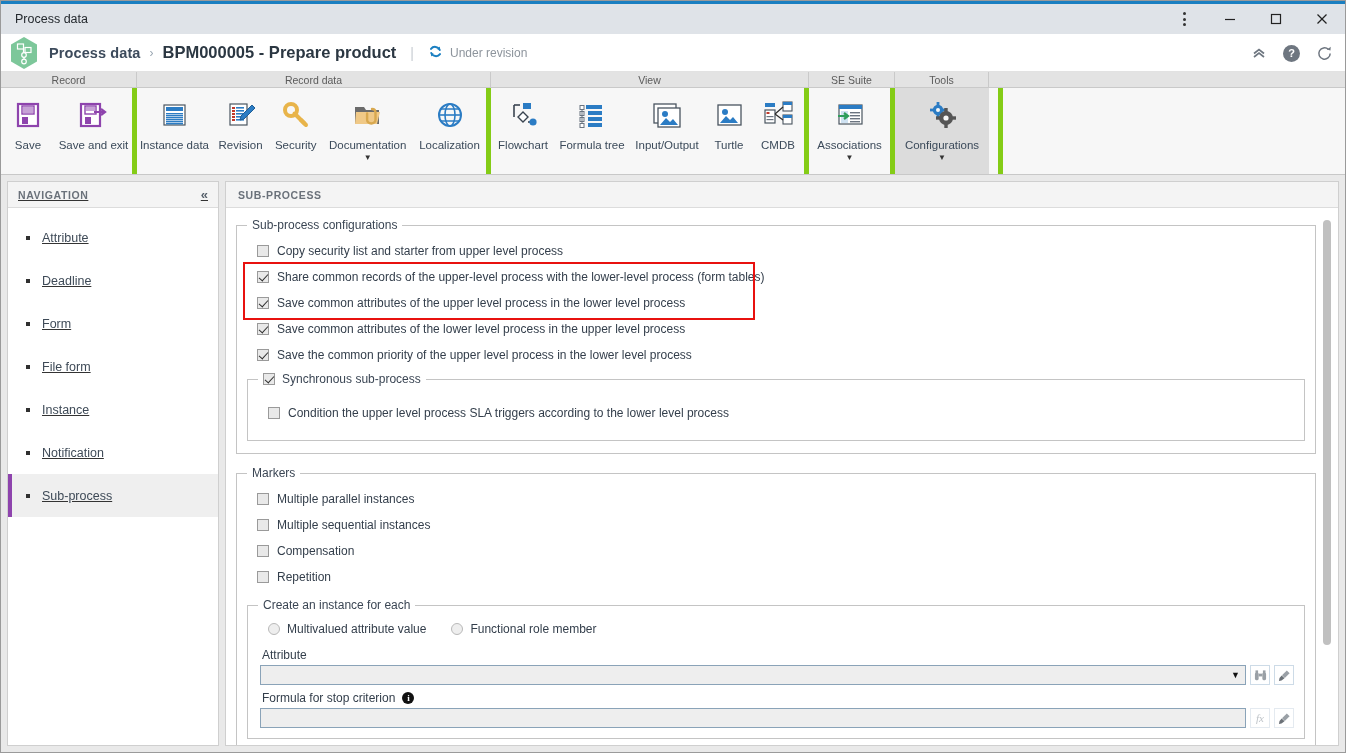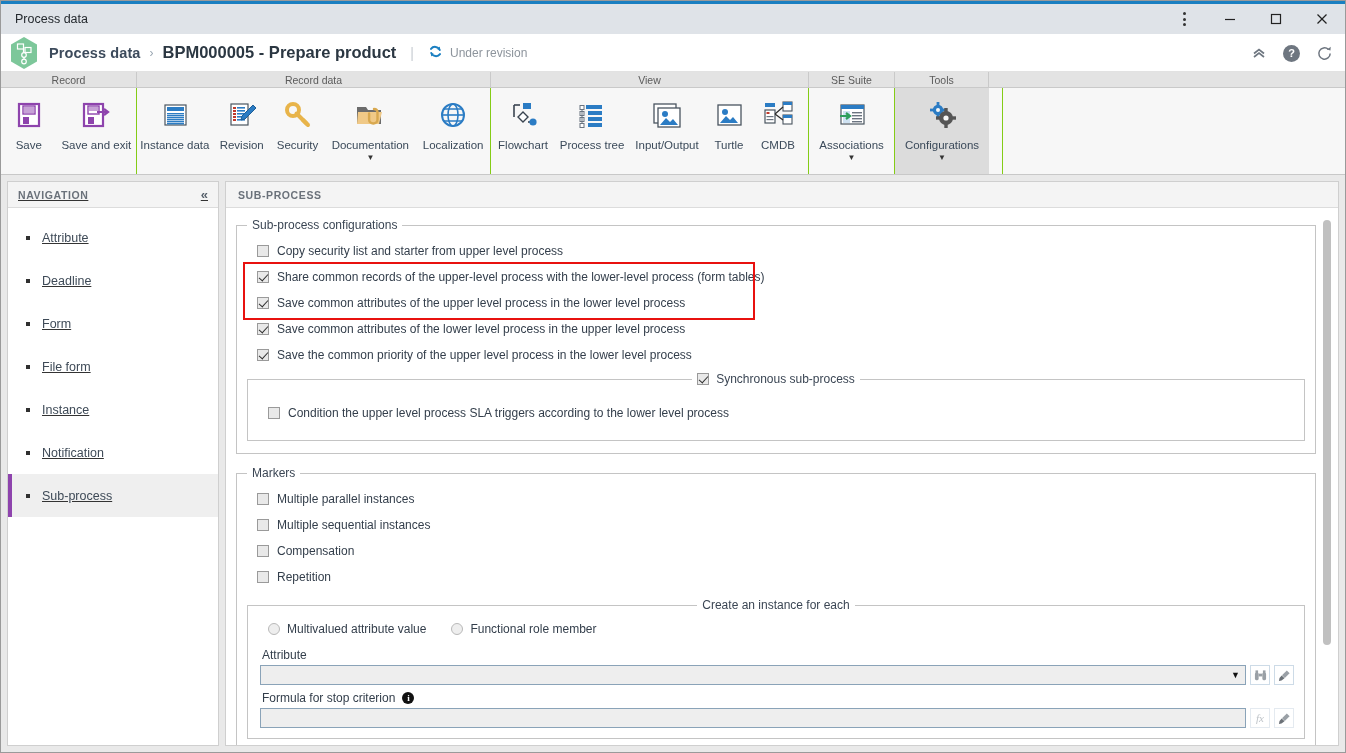--- a/index.html
+++ b/index.html
@@ -78,21 +78,21 @@
   
   .ribbon { flex:0 0 auto; background:#f7f7f7; border-bottom:1px solid #c8c8c8; }
   .ribbon-heads { display:flex; height:16px; background:#e3e3e3; }
   .rh {
     font-size:10.5px; color:#5b5b5b; text-align:center;
     border-right:1px solid #c9c9c9; border-bottom:1px solid #c9c9c9;
     line-height:16px; background:#e3e3e3;
   }
   .rh.blank { border-right:none; flex:1; }
   .ribbon-body { display:flex; height:86px; background:#f7f7f7; }
-  .rgroup { display:flex; border-right:1px solid #84cc16; height:86px; }
+  .rgroup { display:flex; border-right:5px solid #84cc16; height:86px; }
   .rfill { flex:1; }
   .rbtn {
     display:flex; flex-direction:column; align-items:center;
     padding-top:7px; height:86px;
     cursor:default;
   }
   .rbtn.active { background:#dcdcdc; }
   .rbtn .lbl { font-size:11.5px; color:#3b4a5a; margin-top:4px; white-space:nowrap; }
   .rbtn .caret { font-size:8px; color:#333; line-height:8px; margin-top:3px; }
   .ricon { height:40px; display:flex; align-items:center; justify-content:center; }
@@ -166,21 +166,21 @@
     border:solid #2f2f2f; border-width:0 1.8px 1.8px 0;
     transform:rotate(42deg);
   }
 
   .redbox {
     position:absolute;
     border:2.5px solid #e8110f;
     pointer-events:none;
   }
 
-  .inner-panel { border:1px solid #c4c4c4; margin:4px 0 0 0; padding:4px 10px 14px 10px;text-align:center; }
+  .inner-panel { border:1px solid #c4c4c4; margin:4px 0 0 0; padding:4px 10px 14px 10px; }
 
   .radiorow { display:flex; align-items:center; height:26px; padding-left:10px; gap:7px; }
   .radio {
     width:12px; height:12px; border-radius:50%;
     border:1px solid #b9b9b9; background:#eeeeee; flex:0 0 auto;
   }
   .radiolabel { font-size:12px; color:#333e4b; margin-right:18px; }
 
   .fieldlabel { font-size:12px; color:#333e4b; margin:6px 0 3px 4px; display:flex; align-items:center; gap:7px; }
   .infodot {
@@ -414,21 +414,21 @@
                 <rect x="13" y="11" width="14" height="4" fill="#2b7cc4"></rect>
                 <rect x="13" y="17" width="14" height="4" fill="#2b7cc4"></rect>
                 <rect x="13" y="23" width="14" height="4" fill="#2b7cc4"></rect>
                 <rect x="5" y="5.5" width="4" height="4" fill="#fff" stroke="#6b7480" stroke-width="1"></rect>
                 <rect x="5" y="11.5" width="4" height="4" fill="#fff" stroke="#6b7480" stroke-width="1"></rect>
                 <rect x="5" y="17.5" width="4" height="4" fill="#fff" stroke="#6b7480" stroke-width="1"></rect>
                 <rect x="5" y="23.5" width="4" height="4" fill="#fff" stroke="#6b7480" stroke-width="1"></rect>
                 <path d="M7 10v13" stroke="#6b7480" stroke-width="1"></path>
               </svg>
             </span>
-            <span class="lbl">Process tree</span>
+            <span class="lbl">Formula tree</span>
           </div>
           <div class="rbtn" style="width: 76px;">
             <span class="ricon">
               <svg width="34" height="30" viewBox="0 0 34 30">
                 <rect x="4" y="4" width="22" height="19" fill="#fff" stroke="#4a5560" stroke-width="1.3"></rect>
                 <rect x="8" y="8" width="22" height="19" fill="#fff" stroke="#4a5560" stroke-width="1.3"></rect>
                 <circle cx="15" cy="14" r="3" fill="#2b7cc4"></circle>
                 <path d="M10 25l6-7 4 4 3-3 5 6z" fill="#2b7cc4"></path>
               </svg>
             </span>

